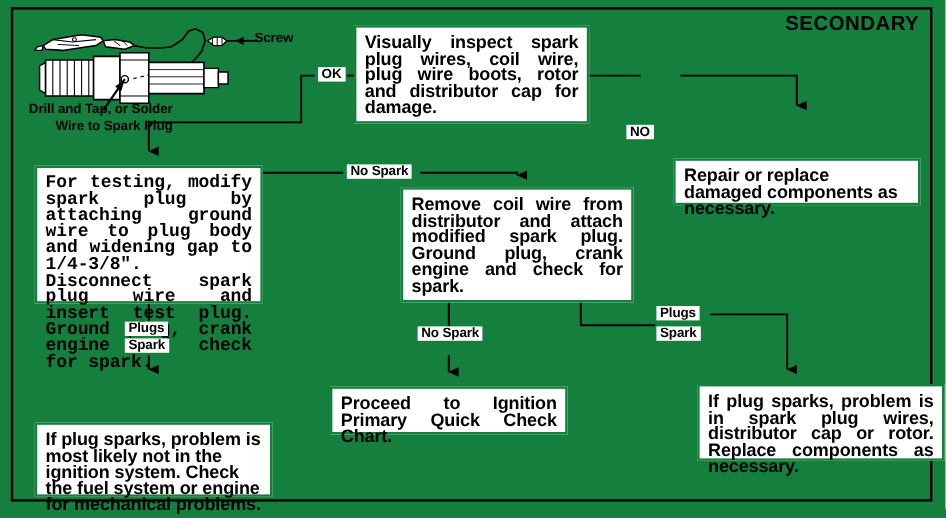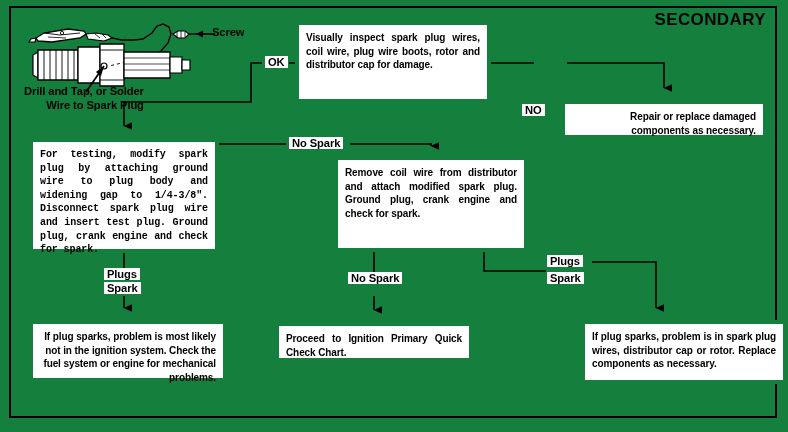--- a/index.html
+++ b/index.html
@@ -29,32 +29,32 @@
   .svg-layer {
     position: absolute;
     left: 0;
     top: 0;
     width: 788px;
     height: 432px;
     pointer-events: none;
   }
   .node {
     position: absolute;
-    border: 4px solid #15803d;
+    border: 2px solid #15803d;
     background: #ffffff;
     box-sizing: border-box;
     padding: 6px 7px 5px 7px;
-    font-size: 10px;
+    font-size: 15px;
     line-height: 13.6px;
     text-align: justify;
     text-justify: inter-word;
     font-weight: 600;
     letter-spacing: -0.1px;
   }
-  .node.left-align { text-align: right; }
+  .node.left-align { text-align: left; margin-top: 32px; }
   #title {
     position: absolute;
     right: 22px;
     top: 10px;
     font-size: 17px;
     font-weight: bold;
     letter-spacing: 0.4px;
   }
   .edge-label {
     position: absolute;

